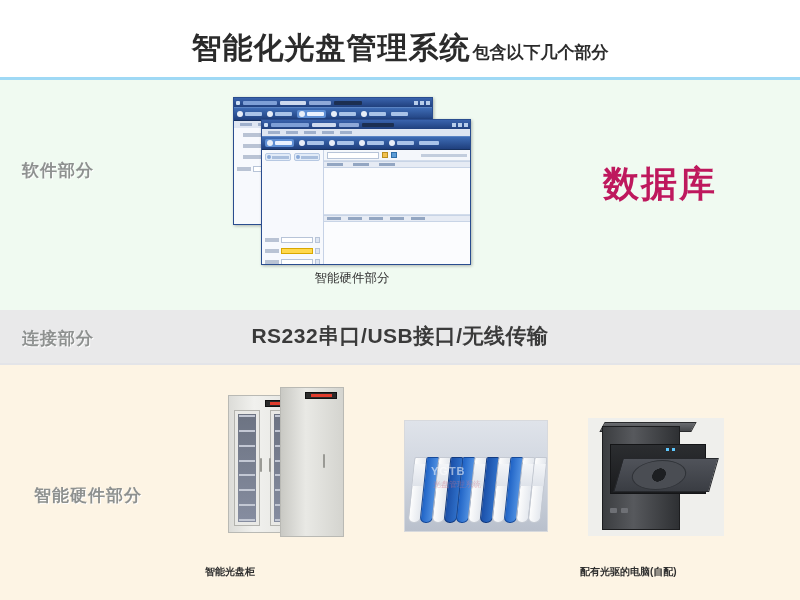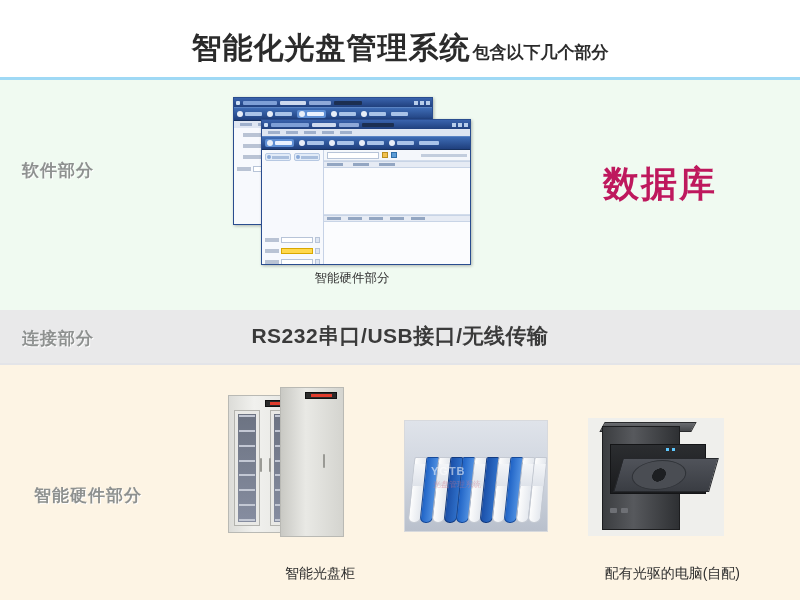--- a/index.html
+++ b/index.html
@@ -146,22 +146,22 @@
   .main-grid2 { height: 42px; background: #fbfcfe; }
 
   .sw-caption {
     position: absolute; left: 233px; top: 270px; width: 238px;
     text-align: center; font-size: 12.5px; color: #333;
   }
 
   
   .hw-item { position: absolute; }
   .hw-cap {
-    position: absolute; top: 565px; text-align: right;
-    font-size: 14px; font-weight: normal; color: #2f2f2f; white-space: nowrap;
+    position: absolute; top: 565px; text-align: left;
+    font-size: 10px; font-weight: bold; color: #2f2f2f; white-space: nowrap;
   }
   .cap-1 { left: 205px; width: 150px; }
   .cap-2 { left: 395px; width: 165px; }
   .cap-3 { left: 580px; width: 160px; }
 
   
   .photo-cabinets { left: 218px; top: 385px; width: 130px; height: 155px; }
   .cab {
     position: absolute; background: linear-gradient(to right,#dcdcd8,#f1f1ee 35%,#e2e2de);
     border: 1px solid #b9b9b4;

